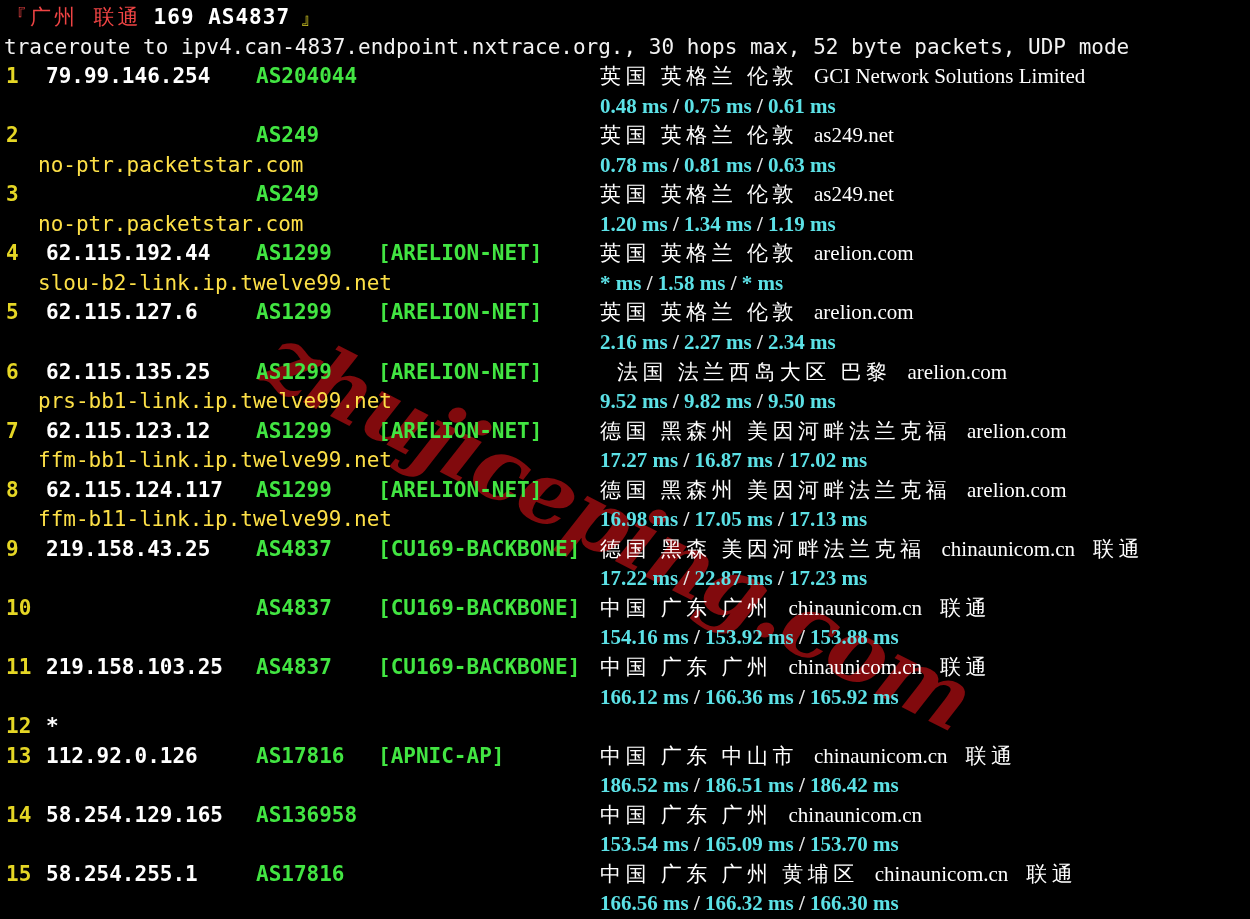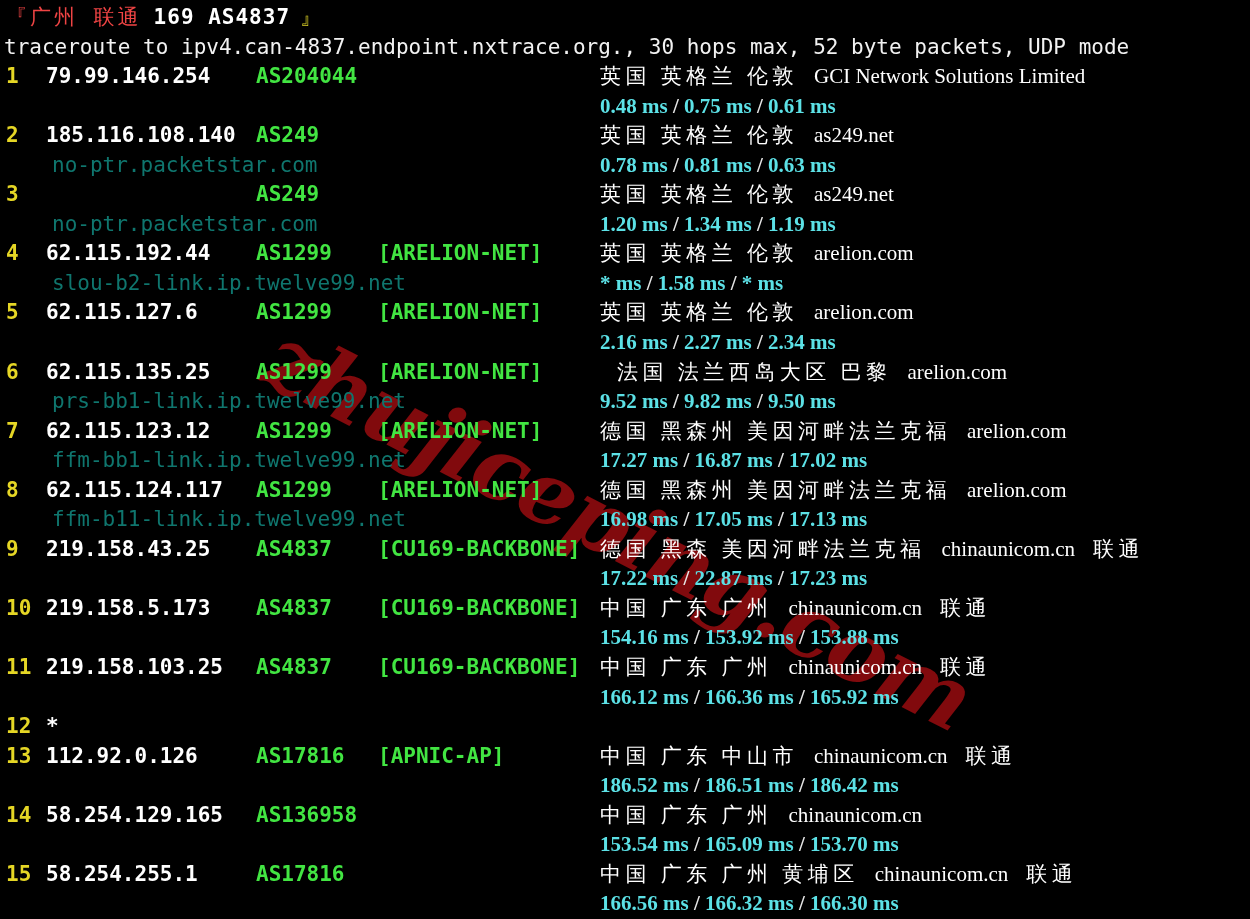--- a/index.html
+++ b/index.html
@@ -28,21 +28,21 @@
     z-index: 2;
   }
   .line > span { position: absolute; top: 0; }
 
   
   .col-num   { left: 6px;   color: #e5d625; font-weight: bold; }
   .col-ip    { left: 46px;  color: #ffffff; font-weight: bold; }
   .col-asn   { left: 256px; color: #42e542; font-weight: bold; }
   .col-tag   { left: 378px; color: #42e542; font-weight: bold; }
   .col-right { left: 600px; font-family: Liberation Serif, serif; }
-  .col-host  { left: 52px;  color: #0f766e; }
+  .col-host  { left: 38px;  color: #fde047; }
 
   .geo  { color: #ffffff; letter-spacing: 4.5px; }
   .org  { color: #ffffff; margin-left: 16px; letter-spacing: 0; }
   .isp  { color: #ffffff; letter-spacing: 4.5px; margin-left: 18px; }
 
   .rtt-val { color: #5ce1e6; font-weight: bold; }
   .rtt-sep { color: #e8e8e8; font-weight: bold; }
 
   .hdr-pre  { left: 6px; color: #ef4444; letter-spacing: 3px; font-family: Liberation Mono, monospace; }
   .hdr-hl   { color: #ffffff; font-weight: bold; letter-spacing: 1px; margin-left: 12px; }
@@ -87,21 +87,20 @@
         <span class="col-num">1</span>
         <span class="col-ip">79.99.146.254</span>
         <span class="col-asn">AS204044</span>
         <span class="col-right" style="position: absolute;"><span class="geo">英国 英格兰 伦敦</span><span class="org">GCI Network Solutions Limited</span></span>
       </div>
       <div class="line">
         <span class="col-right"><span class="rtt-val">0.48 ms</span><span class="rtt-sep" style="white-space: pre;"> / </span><span class="rtt-val">0.75 ms</span><span class="rtt-sep" style="white-space: pre;"> / </span><span class="rtt-val">0.61 ms</span></span>
       </div>
       <div class="line">
         <span class="col-num">2</span>
-        <span class="col-ip">185.116.108.140</span>
         <span class="col-asn">AS249</span>
         <span class="col-right" style="position: absolute;"><span class="geo">英国 英格兰 伦敦</span><span class="org">as249.net</span></span>
       </div>
       <div class="line">
         <span class="col-host">no-ptr.packetstar.com</span>
         <span class="col-right"><span class="rtt-val">0.78 ms</span><span class="rtt-sep" style="white-space: pre;"> / </span><span class="rtt-val">0.81 ms</span><span class="rtt-sep" style="white-space: pre;"> / </span><span class="rtt-val">0.63 ms</span></span>
       </div>
       <div class="line">
         <span class="col-num">3</span>
         <span class="col-asn">AS249</span>
@@ -170,21 +169,20 @@
         <span class="col-ip">219.158.43.25</span>
         <span class="col-asn">AS4837</span>
         <span class="col-tag">[CU169-BACKBONE]</span>
         <span class="col-right" style="position: absolute;"><span class="geo">德国 黑森 美因河畔法兰克福</span><span class="org">chinaunicom.cn</span><span class="isp">联通</span></span>
       </div>
       <div class="line">
         <span class="col-right"><span class="rtt-val">17.22 ms</span><span class="rtt-sep" style="white-space: pre;"> / </span><span class="rtt-val">22.87 ms</span><span class="rtt-sep" style="white-space: pre;"> / </span><span class="rtt-val">17.23 ms</span></span>
       </div>
       <div class="line">
         <span class="col-num">10</span>
-        <span class="col-ip">219.158.5.173</span>
         <span class="col-asn">AS4837</span>
         <span class="col-tag">[CU169-BACKBONE]</span>
         <span class="col-right" style="position: absolute;"><span class="geo">中国 广东 广州</span><span class="org">chinaunicom.cn</span><span class="isp">联通</span></span>
       </div>
       <div class="line">
         <span class="col-right"><span class="rtt-val">154.16 ms</span><span class="rtt-sep" style="white-space: pre;"> / </span><span class="rtt-val">153.92 ms</span><span class="rtt-sep" style="white-space: pre;"> / </span><span class="rtt-val">153.88 ms</span></span>
       </div>
       <div class="line">
         <span class="col-num">11</span>
         <span class="col-ip">219.158.103.25</span>

